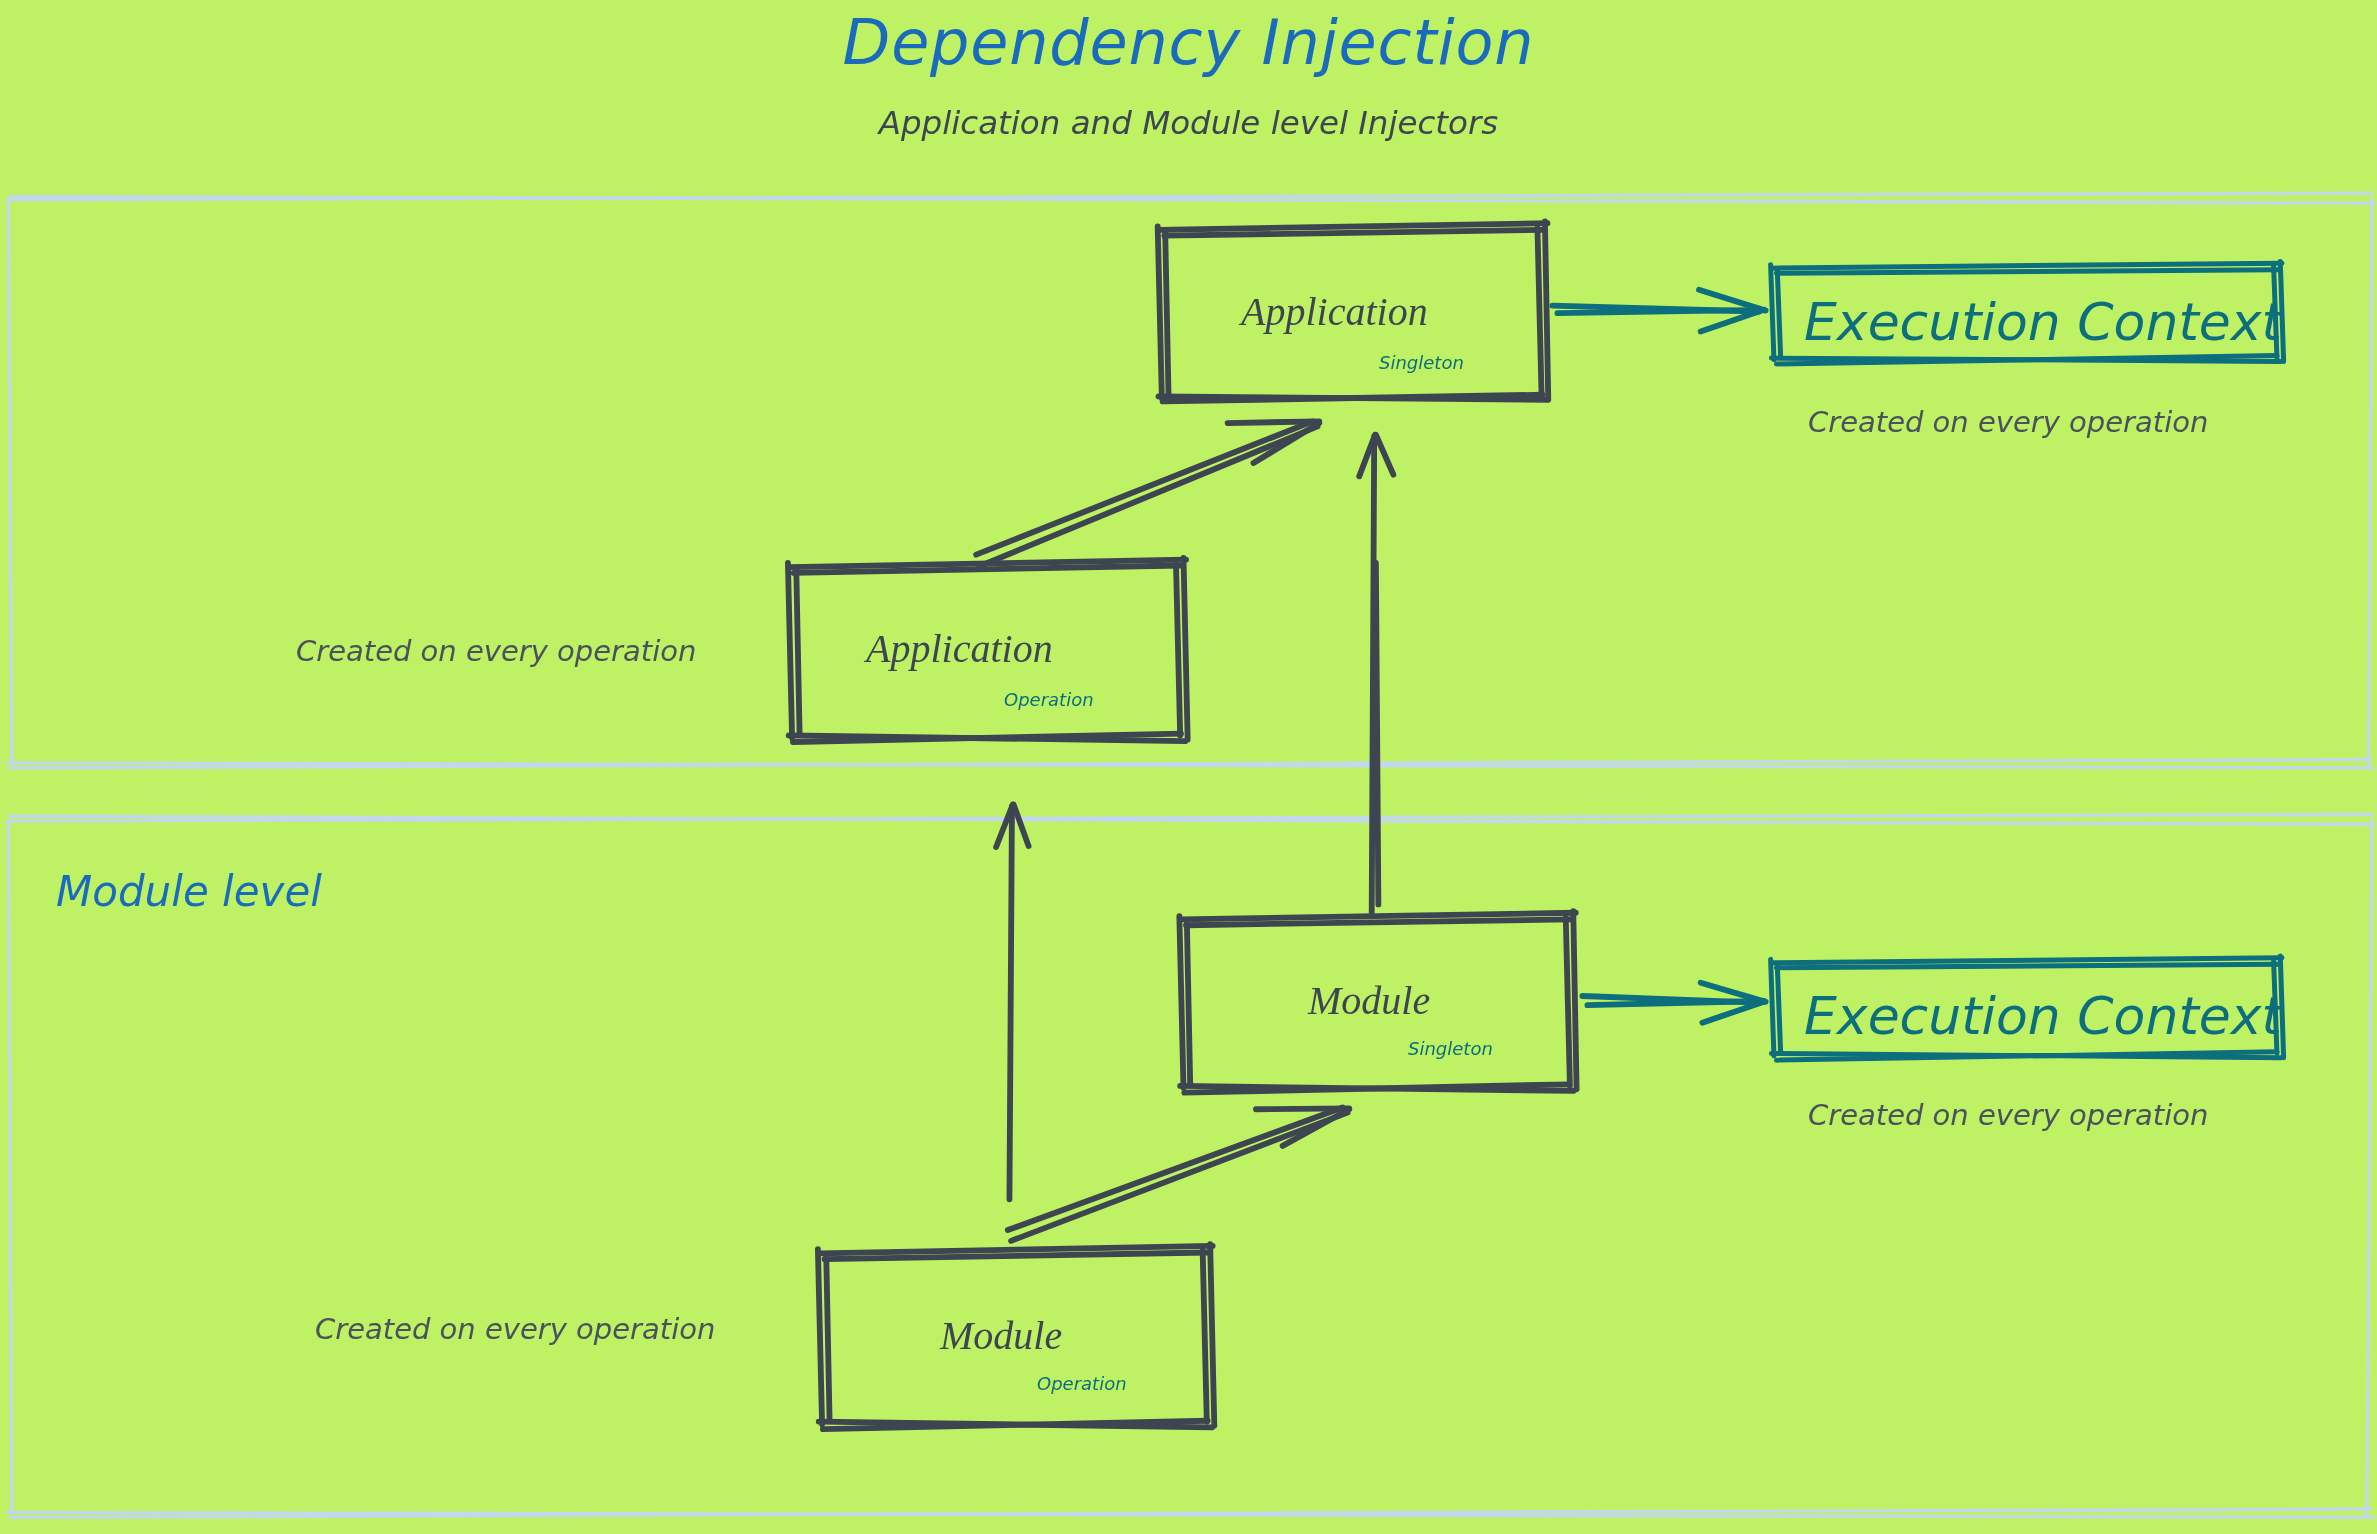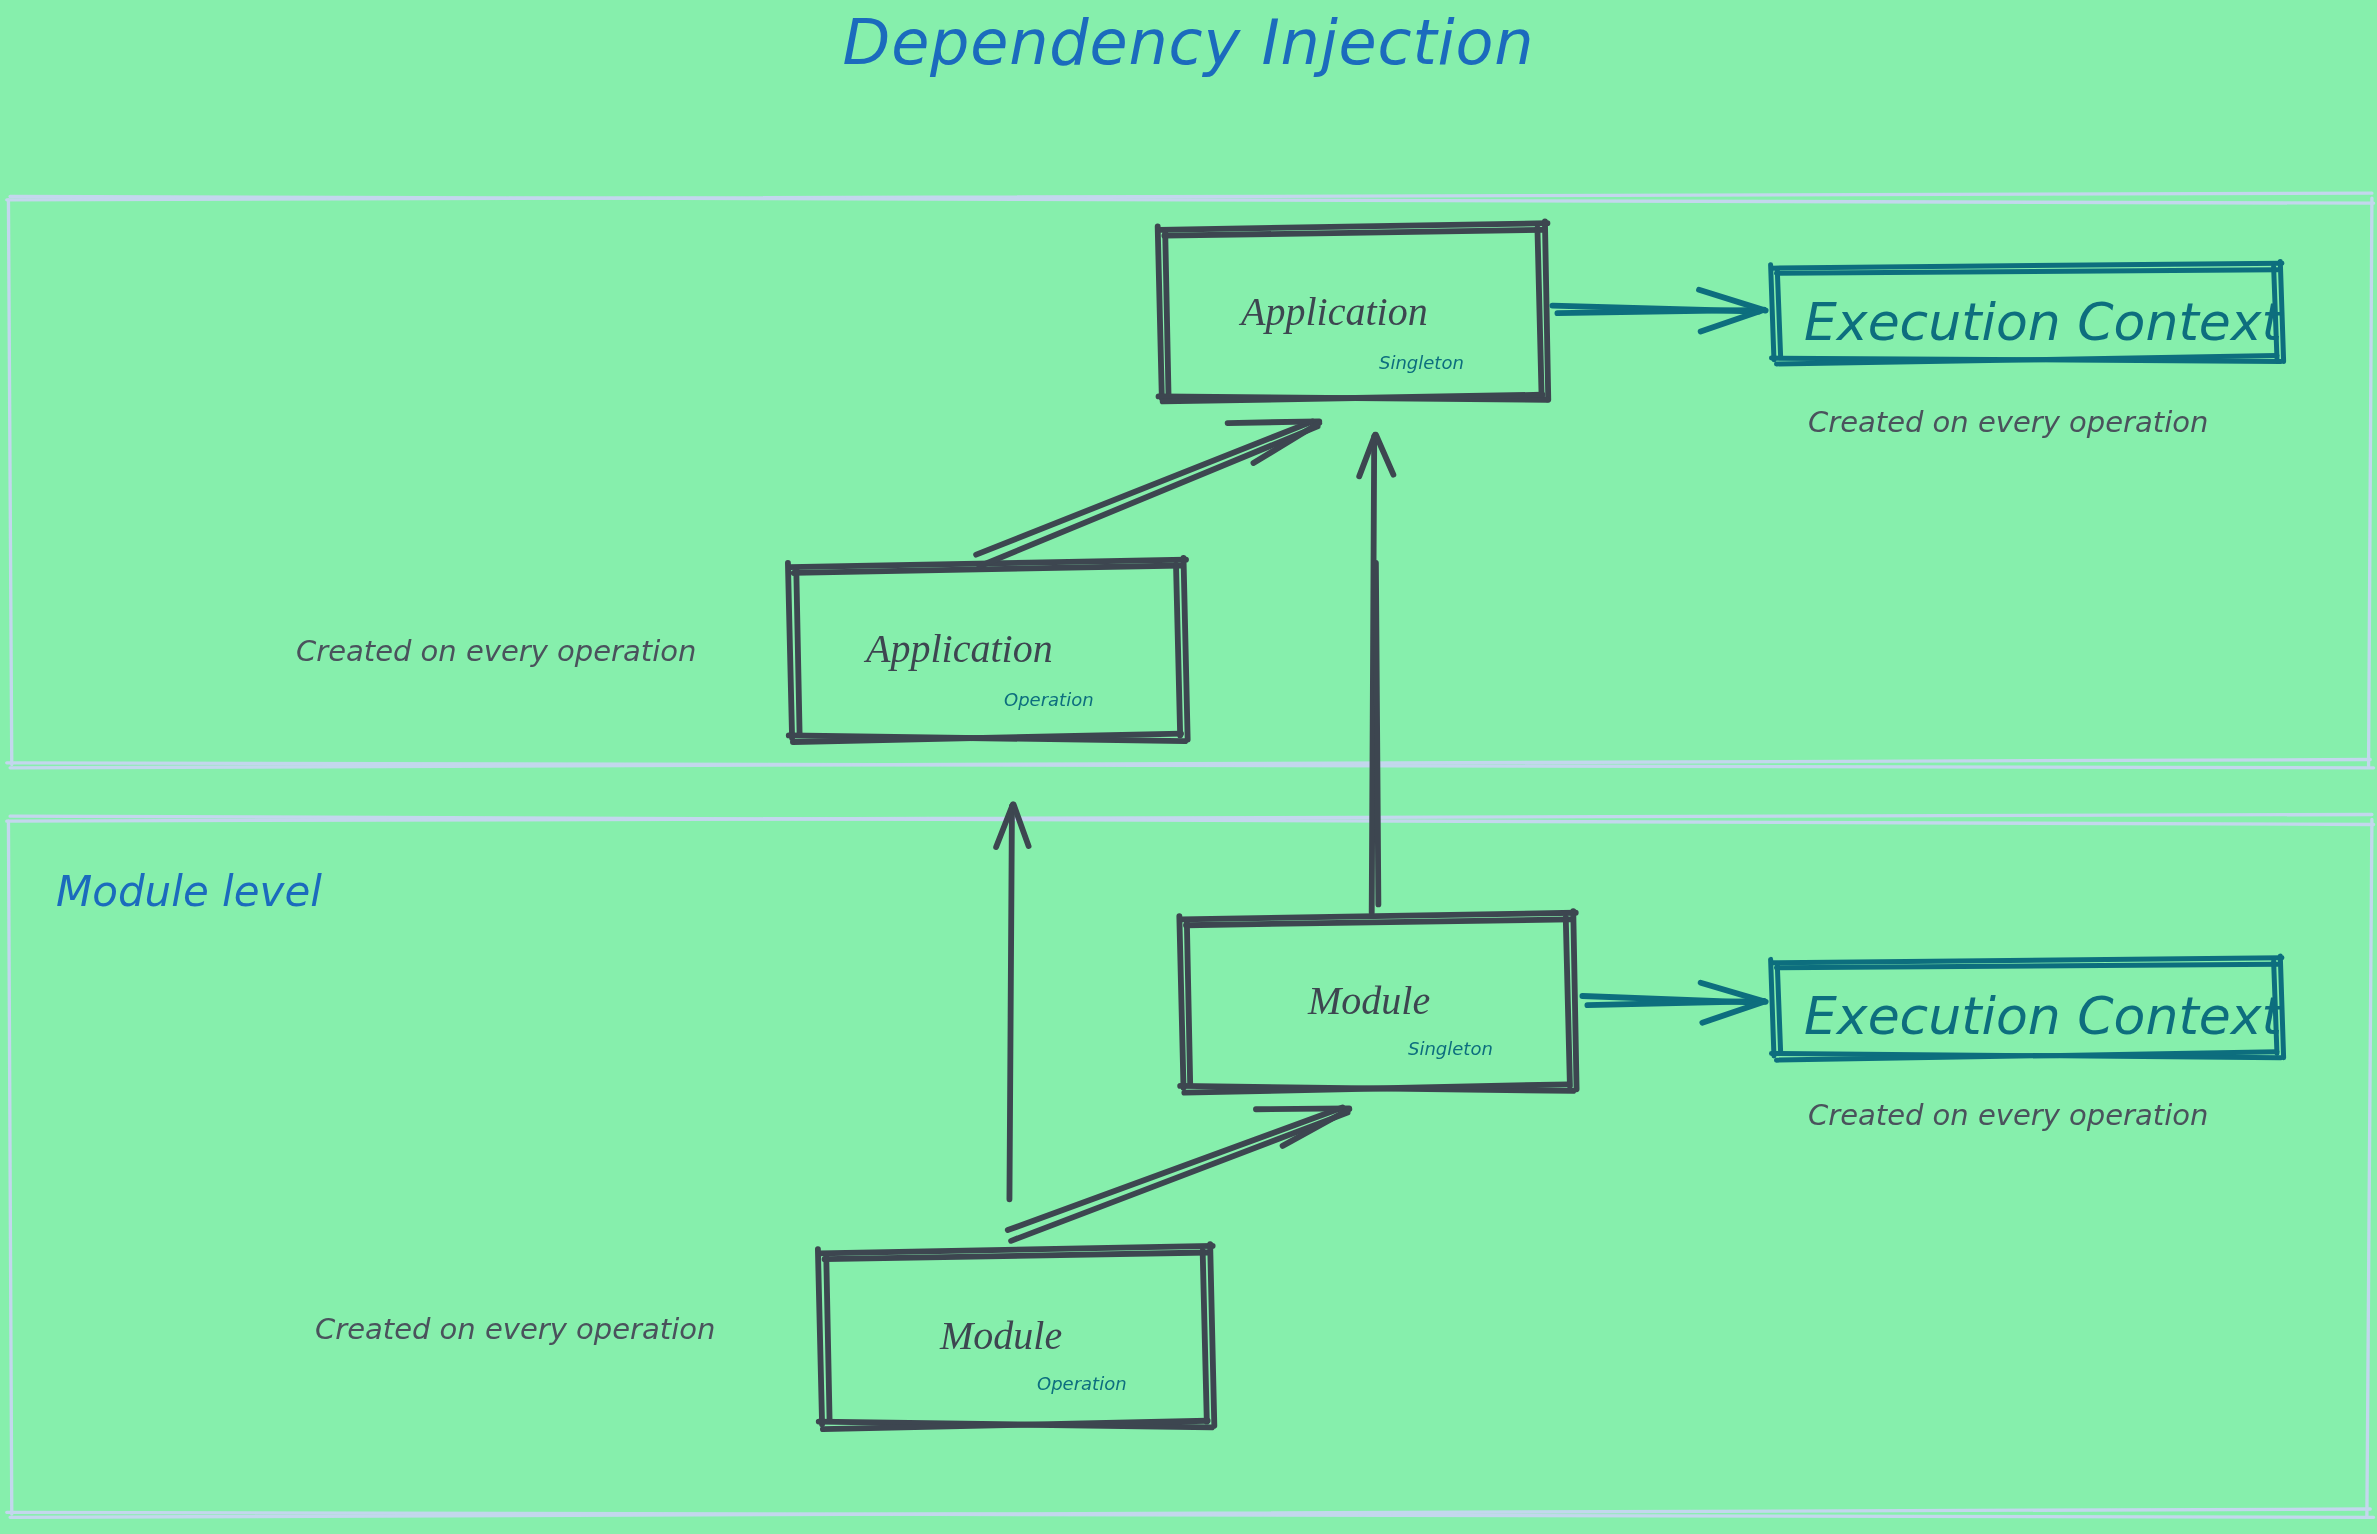--- a/index.html
+++ b/index.html
@@ -10,21 +10,21 @@
   body {
     width: 2377px;
     height: 1534px;
     font-family: "DejaVu Sans", sans-serif;
     overflow: hidden;
   }
   #canvas {
     position: relative;
     width: 2377px;
     height: 1534px;
-    background: #86efac;
+    background: #bef264;
   }
   #sketch {
     position: absolute;
     top: 0; left: 0;
     width: 2377px;
     height: 1534px;
   }
   .txt {
     position: absolute;
     white-space: nowrap;
@@ -210,20 +210,21 @@
     <g fill="none" stroke="#3d4650" stroke-width="7" stroke-linecap="round">
       <path d="M1210 1477 L1612 1330"></path>
       <path name="m2" d="M1214 1490 L1618 1336"></path>
       <path d="M1508 1332 L1620 1331"></path>
       <path d="M1540 1376 L1620 1332"></path>
     </g>
 
   </svg>
 
   <div class="txt title-main">Dependency Injection</div>
+  <div class="txt title-sub">Application and Module level Injectors</div>
 
 
   <div class="txt panel-title" style="left:56px; top:871px;">Module level</div>
 
   <div class="txt node-label" style="left:1241px; top:292px;">Application</div>
   <div class="txt node-badge" style="left:1379px; top:354px;">Singleton</div>
 
   <div class="txt ec-label" style="left:1804px; top:296px;">Execution Context</div>
   <div class="txt note" style="left:1808px; top:408px;">Created on every operation</div>
 

